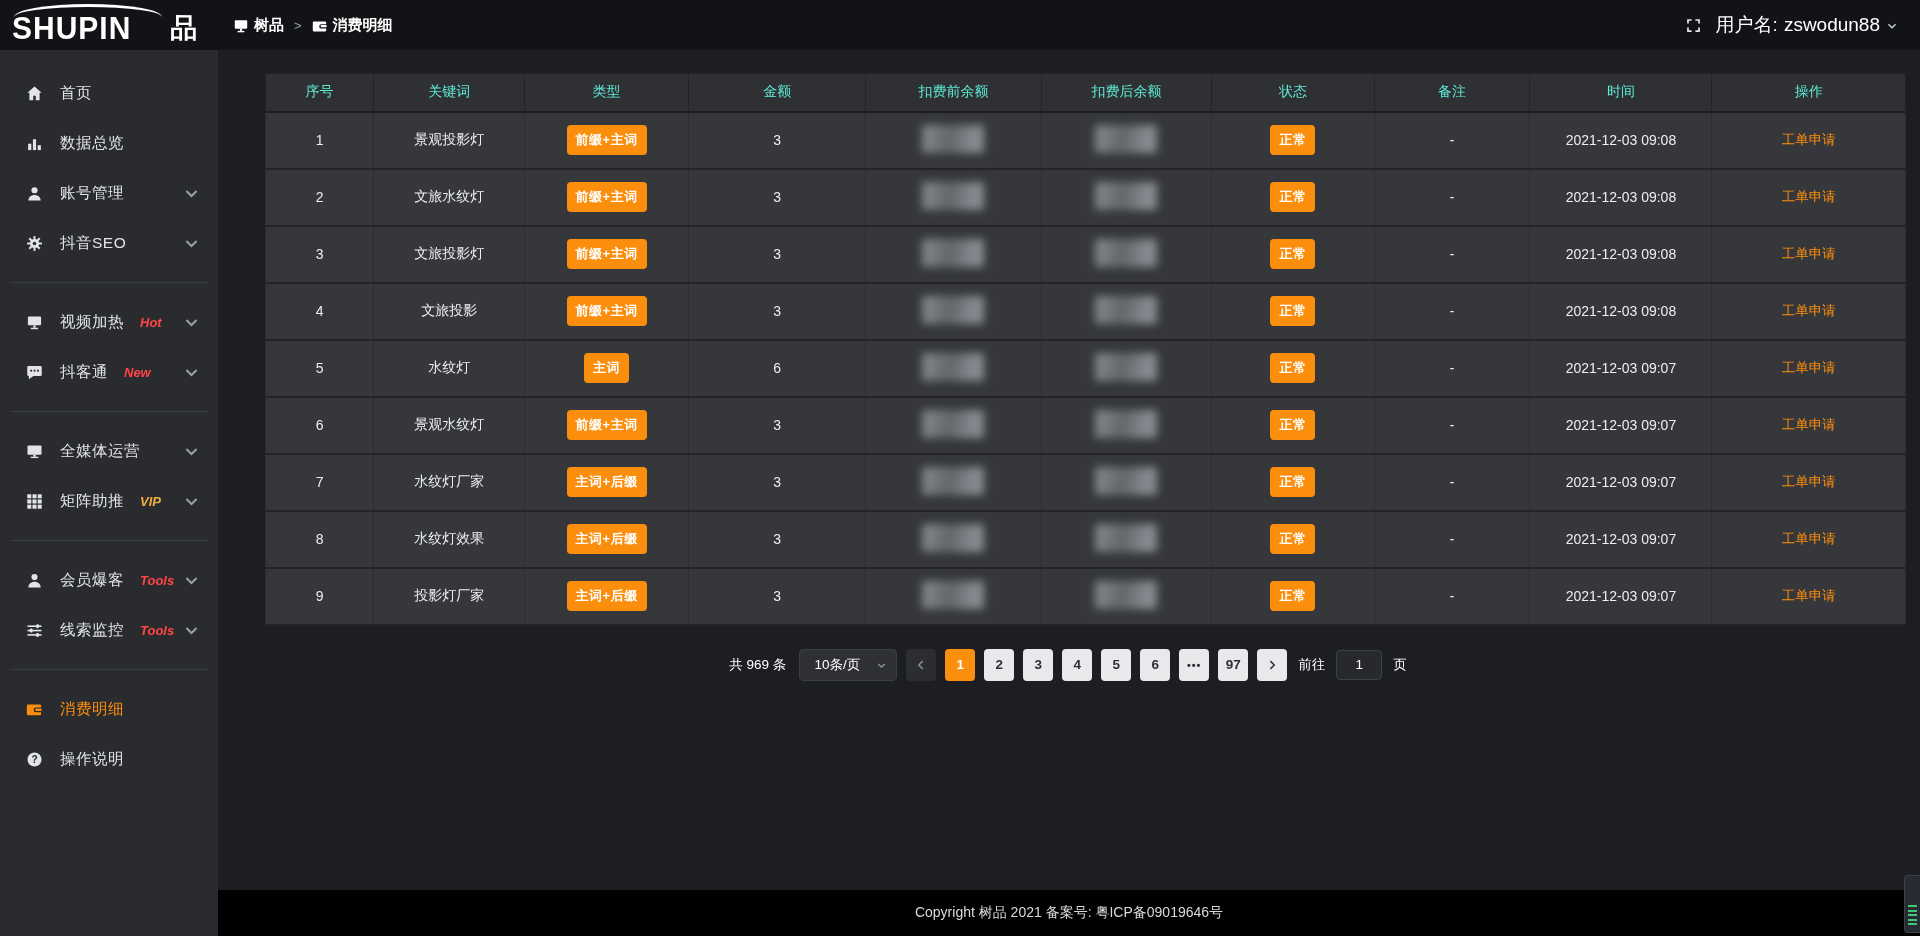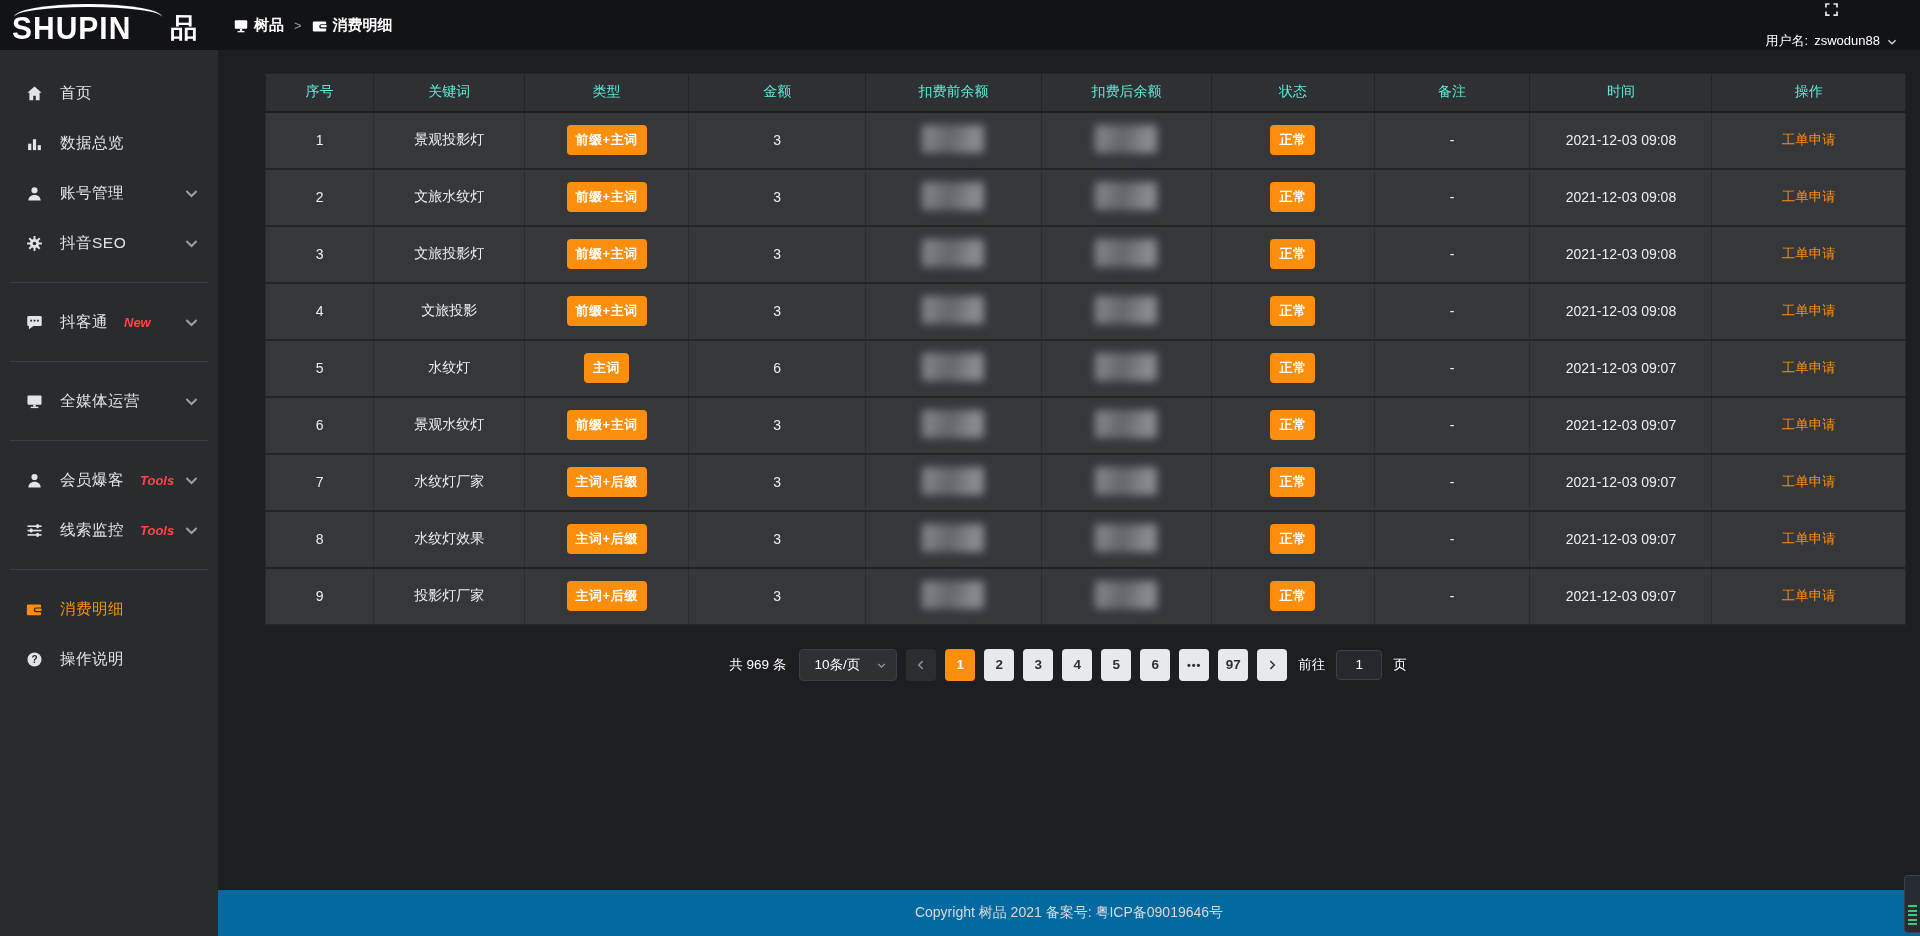--- a/index.html
+++ b/index.html
@@ -13,21 +13,21 @@
   
   .topbar { height:50px; background:#121316; display:flex; align-items:center; flex:0 0 50px; position:relative; z-index:5; }
   .logo { width:218px; padding-left:12px; display:flex; align-items:flex-end; position:relative; height:100%; cursor:pointer;gap:35px; }
   .logo-arc { position:absolute; top:4px; left:14px; width:148px; height:13px;
     border-top:3.5px solid #fff; border-radius:50% 50% 0 0 / 100% 100% 0 0; }
   .logo-en { font-size:30px; font-weight:900; letter-spacing:1px; line-height:44px; transform:scaleY(1.05); }
   .logo-cn { font-size:27px; font-weight:900; line-height:44px; margin-left:4px; }
   .breadcrumb { display:flex; align-items:center; margin-left:15px; font-size:15px; font-weight:bold; }
   .crumb { display:flex; align-items:center; gap:5px; cursor:pointer; }
   .bc-sep { color:#9aa0a6; margin:0 10px; font-size:13px; font-weight:normal; }
-  .topbar-right { margin-left:auto; display:flex; align-items:center; gap:14px; padding-right:22px; font-size:13px;flex-direction:column; }
+  .topbar-right { margin-left:auto; display:flex; align-items:center; gap:14px; padding-right:22px; font-size:19px; }
   .icn { width:16px; height:16px; display:inline-block; vertical-align:middle; }
   .fullscreen .icn { width:17px; height:17px; color:#e4e6e9; }
   .fullscreen { cursor:pointer; display:flex; }
   .user-wrap { display:flex; align-items:center; gap:6px; cursor:pointer; }
   .user-wrap .icn { width:12px; height:12px; color:#cfd2d6; }
 
   
   .layout { flex:1; display:flex; min-height:0; }
   .sidebar { flex:0 0 218px; background:#292b2e; padding-top:18px; overflow:hidden; }
   .side-item { height:50px; display:flex; align-items:center; padding:0 18px 0 26px; cursor:pointer; color:#e2e4e7; }
@@ -71,21 +71,21 @@
   .pg-prev { background:#2b2d31; color:#8b8f94; }
   .pg-page { background:#e8e9eb; color:#2d2f33; font-weight:bold; font-size:13.5px; }
   .pg-page.active { background:var(--accent); color:#fff; }
   .pg-page.ellipsis { font-size:11px; letter-spacing:1px; }
   .pg-next { background:#e8e9eb; color:#2d2f33; }
   .pg-goto-label { margin:0 2px; }
   .pg-input { width:46px; height:30px; background:#27292c; border:1px solid #3d4045; border-radius:4px;
     color:#fff; text-align:center; font-size:13.5px; font-family:inherit; }
 
   
-  .footer { margin-top:auto; height:46px; background:#0369a1; display:flex; align-items:center;
+  .footer { margin-top:auto; height:46px; background:#000000; display:flex; align-items:center;
     justify-content:center; font-size:14px; color:#d8dadc; flex:0 0 46px;text-align:right; }
 
   
   .floating-widget { position:absolute; right:0; bottom:3px; width:16px; height:58px;
     background:#272c33; border:1px solid #3a414b; border-right:none; border-radius:4px 0 0 4px; cursor:pointer; }
   .floating-widget::after { content:""; position:absolute; left:3px; right:3px; bottom:5px; height:22px;
     background:repeating-linear-gradient(180deg,#3ec878 0 2px,transparent 2px 4.5px); }
 </style>
 </head>
 <body>
@@ -170,20 +170,32 @@
             </g>
           </svg>
           <span class="side-label">抖音SEO</span>
           <svg class="icn side-chevron" viewBox="0 0 16 16" fill="currentColor" aria-hidden="true">
             <path d="M3.2 5.6L8 10.4l4.8-4.8" fill="none" stroke="currentColor" stroke-width="1.8"></path>
           </svg>
         </div>
         <div class="side-divider"></div>
         <div class="side-item">
           <svg class="icn " viewBox="0 0 16 16" fill="currentColor" aria-hidden="true">
+            <rect x="1.8" y="2.3" width="12.4" height="8.4" rx="1"></rect>
+            <rect x="6.9" y="10.7" width="2.2" height="2.2"></rect>
+            <rect x="4.6" y="12.9" width="6.8" height="1.4"></rect>
+          </svg>
+          <span class="side-label">视频加热</span>
+          <span class="side-badge red">Hot</span>
+          <svg class="icn side-chevron" viewBox="0 0 16 16" fill="currentColor" aria-hidden="true">
+            <path d="M3.2 5.6L8 10.4l4.8-4.8" fill="none" stroke="currentColor" stroke-width="1.8"></path>
+          </svg>
+        </div>
+        <div class="side-item">
+          <svg class="icn " viewBox="0 0 16 16" fill="currentColor" aria-hidden="true">
             <path d="M2.4 1.9h11.2a1.2 1.2 0 011.2 1.2v7a1.2 1.2 0 01-1.2 1.2H7l-4.3 3.1v-3.1h-.3a1.2 1.2 0 01-1.2-1.2v-7a1.2 1.2 0 011.2-1.2z"></path>
             <g fill="#292b2e">
               <rect x="4" y="5.4" width="1.7" height="1.7"></rect>
               <rect x="7.2" y="5.4" width="1.7" height="1.7"></rect>
               <rect x="10.4" y="5.4" width="1.7" height="1.7"></rect>
             </g>
           </svg>
           <span class="side-label">抖客通</span>
           <span class="side-badge red">New</span>
           <svg class="icn side-chevron" viewBox="0 0 16 16" fill="currentColor" aria-hidden="true">
@@ -191,20 +203,40 @@
           </svg>
         </div>
         <div class="side-divider"></div>
         <div class="side-item">
           <svg class="icn " viewBox="0 0 16 16" fill="currentColor" aria-hidden="true">
             <rect x="1.4" y="2.4" width="13.2" height="8.6" rx="1"></rect>
             <rect x="6.8" y="11" width="2.4" height="1.9"></rect>
             <rect x="4.4" y="12.9" width="7.2" height="1.3"></rect>
           </svg>
           <span class="side-label">全媒体运营</span>
+          <svg class="icn side-chevron" viewBox="0 0 16 16" fill="currentColor" aria-hidden="true">
+            <path d="M3.2 5.6L8 10.4l4.8-4.8" fill="none" stroke="currentColor" stroke-width="1.8"></path>
+          </svg>
+        </div>
+        <div class="side-item">
+          <svg class="icn " viewBox="0 0 16 16" fill="currentColor" aria-hidden="true">
+            <g>
+              <rect x="1.2" y="1.2" width="3.8" height="3.8"></rect>
+              <rect x="6.1" y="1.2" width="3.8" height="3.8"></rect>
+              <rect x="11" y="1.2" width="3.8" height="3.8"></rect>
+              <rect x="1.2" y="6.1" width="3.8" height="3.8"></rect>
+              <rect x="6.1" y="6.1" width="3.8" height="3.8"></rect>
+              <rect x="11" y="6.1" width="3.8" height="3.8"></rect>
+              <rect x="1.2" y="11" width="3.8" height="3.8"></rect>
+              <rect x="6.1" y="11" width="3.8" height="3.8"></rect>
+              <rect x="11" y="11" width="3.8" height="3.8"></rect>
+            </g>
+          </svg>
+          <span class="side-label">矩阵助推</span>
+          <span class="side-badge gold">VIP</span>
           <svg class="icn side-chevron" viewBox="0 0 16 16" fill="currentColor" aria-hidden="true">
             <path d="M3.2 5.6L8 10.4l4.8-4.8" fill="none" stroke="currentColor" stroke-width="1.8"></path>
           </svg>
         </div>
         <div class="side-divider"></div>
         <div class="side-item">
           <svg class="icn " viewBox="0 0 16 16" fill="currentColor" aria-hidden="true">
             <circle cx="8" cy="4.7" r="2.9"></circle>
             <path d="M2.2 14.6c0-3.3 2.6-5.4 5.8-5.4s5.8 2.1 5.8 5.4z"></path>
           </svg>

